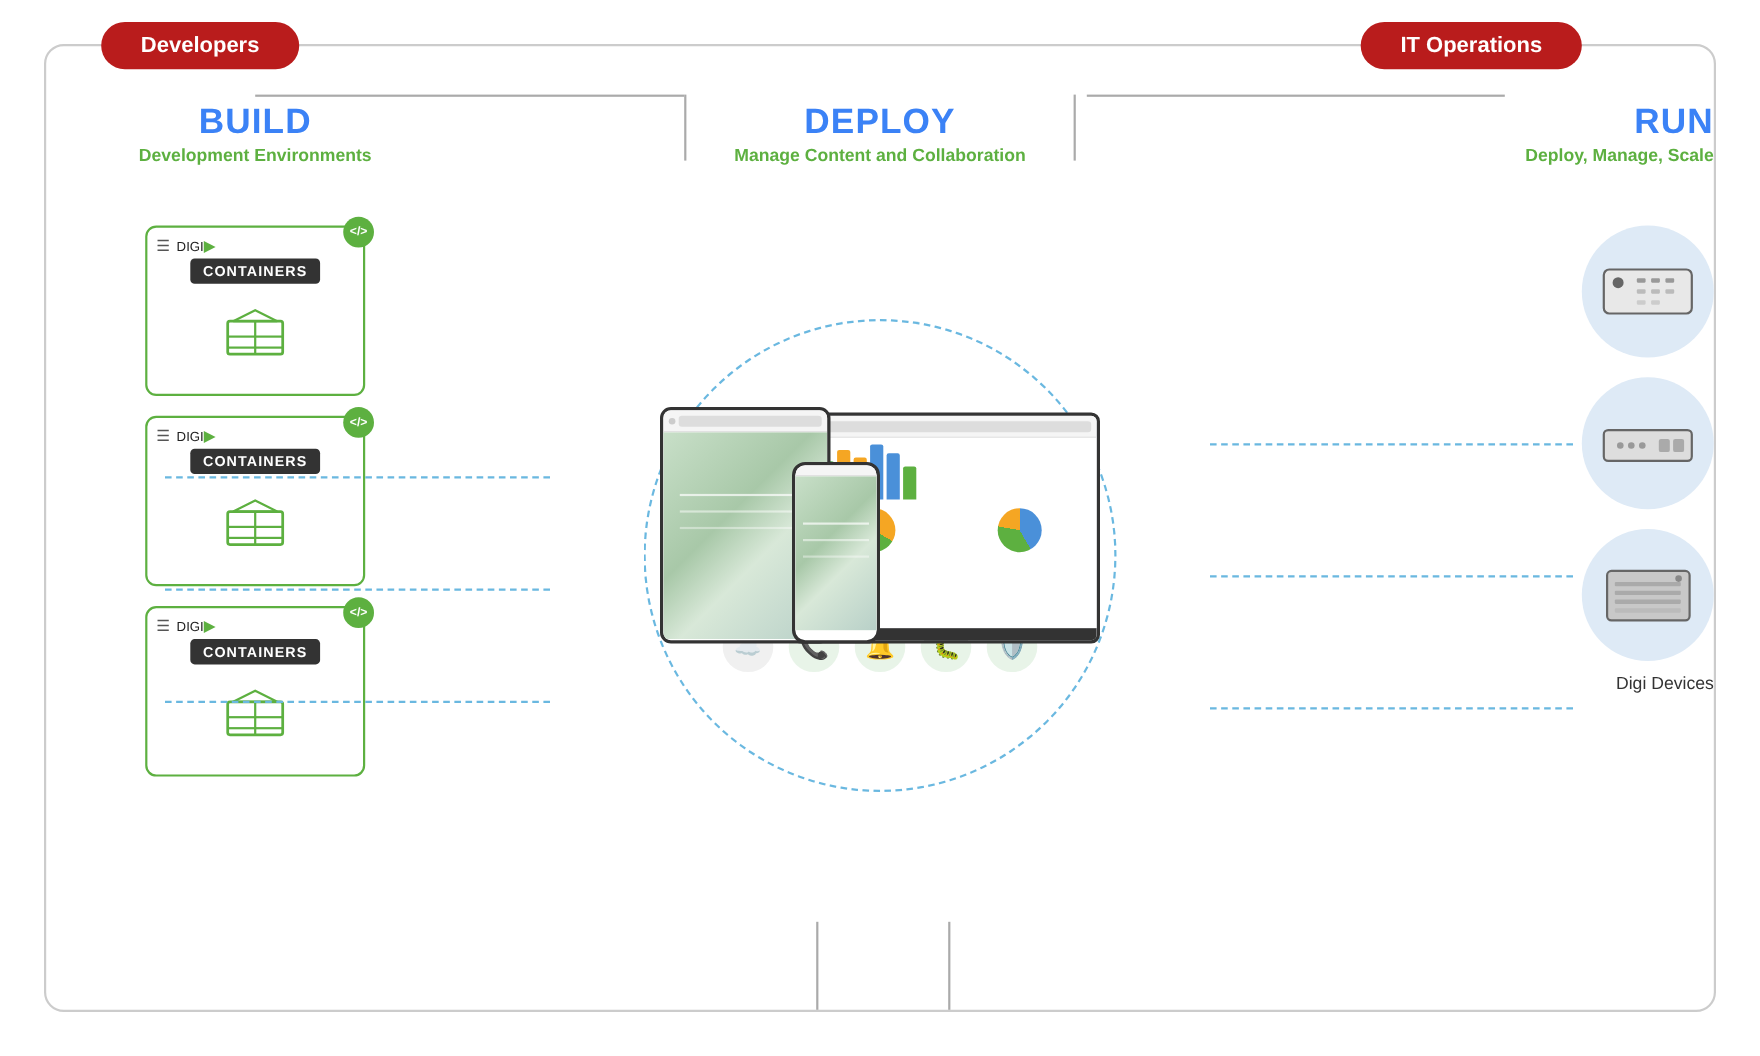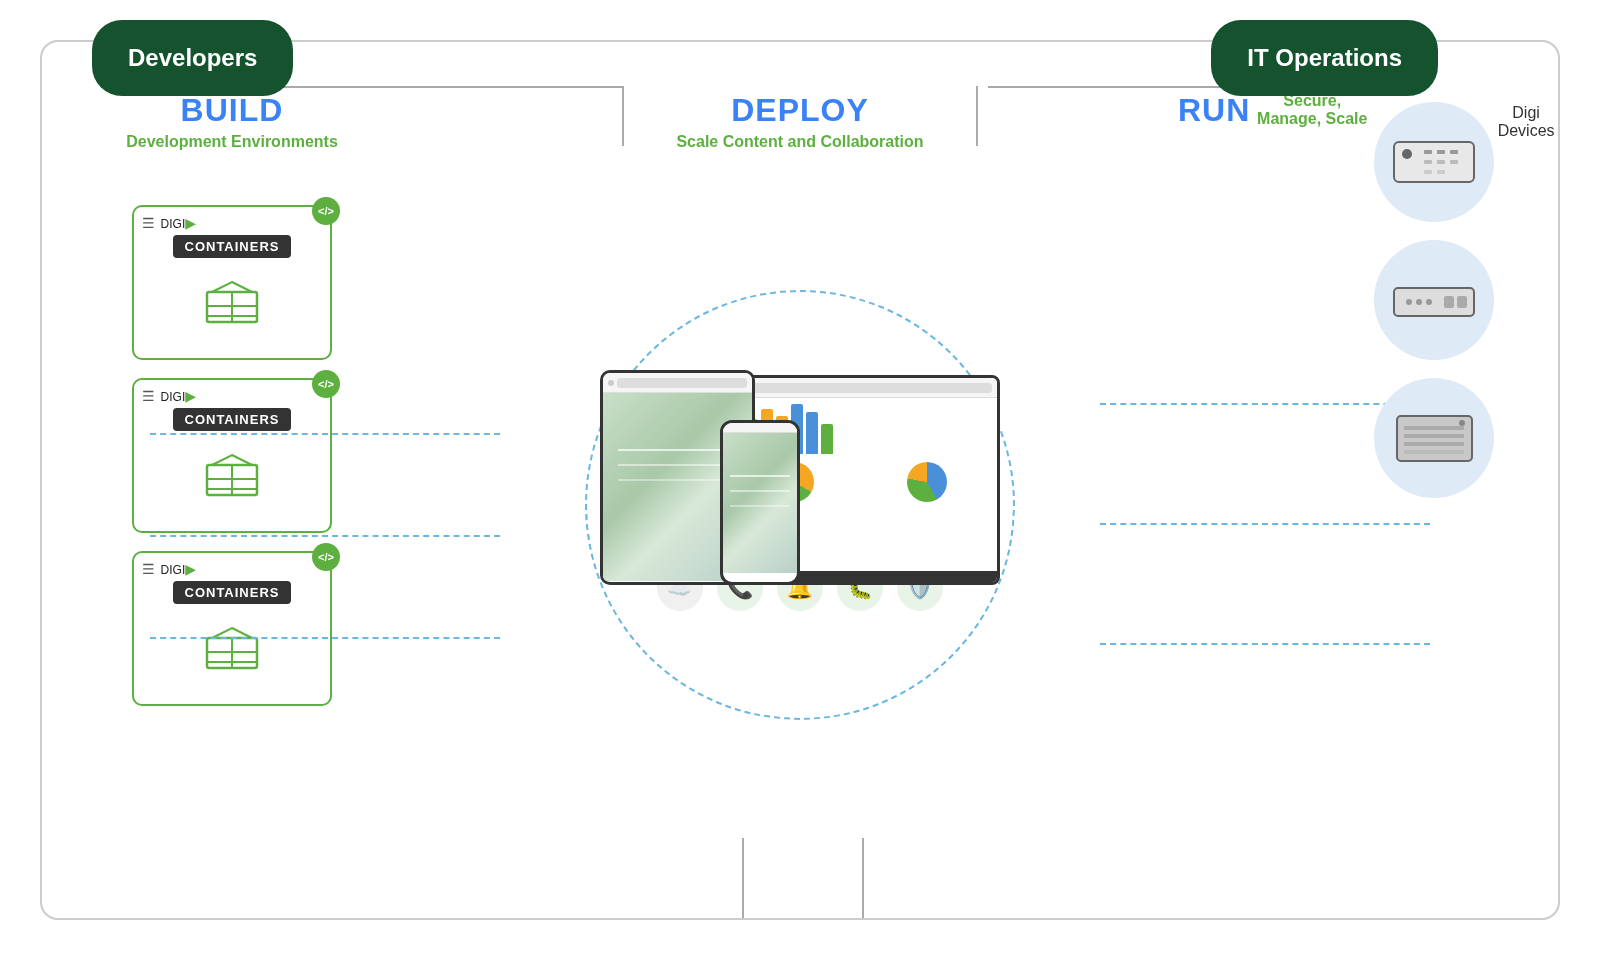--- a/index.html
+++ b/index.html
@@ -19,25 +19,25 @@
       border: 2px solid #ccc;
       border-radius: 18px;
       position: relative;
       background: #fff;
     }
 
     
     .badge {
       position: absolute;
       top: -22px;
-      background: #14532d;
+      background: #b91c1c;
       color: #fff;
       font-weight: bold;
-      font-size: 24px;
-      padding: 24px 36px;
+      font-size: 20px;
+      padding: 10px 36px;
       border-radius: 30px;
     }
     .badge-developers { left: 50px; }
     .badge-it { right: 120px; }
 
     
     .col-build {
       position: absolute;
       left: 0; top: 0; bottom: 0;
       width: 380px;
@@ -52,22 +52,22 @@
       display: flex;
       flex-direction: column;
       align-items: center;
       padding-top: 50px;
     }
     .col-run {
       position: absolute;
       right: 0; top: 0; bottom: 0;
       width: 380px;
       display: flex;
-      flex-direction: row;
-      align-items: flex-start;
+      flex-direction: column;
+      align-items: flex-end;
       padding-top: 50px;
     }
 
     
     .section-title {
       font-size: 32px;
       font-weight: 900;
       color: #3b82f6;
       letter-spacing: 1px;
       margin-bottom: 4px;
@@ -453,21 +453,21 @@
             <line x1="30" y1="12" x2="30" y2="42" stroke="#5db040" stroke-width="2"></line>
             <polygon points="30,2 50,12 10,12" fill="none" stroke="#5db040" stroke-width="2"></polygon>
           </svg>
         </div>
       </div>
     </div>
   </div>
 
   <div class="col-deploy">
     <div class="section-title">DEPLOY</div>
-    <div class="section-subtitle">Scale Content and Collaboration</div>
+    <div class="section-subtitle">Manage Content and Collaboration</div>
 
     <div class="deploy-circle-area">
 
       <div class="dashed-circle"></div>
 
       <div style="position:absolute;top:38%;left:-400px;width:350px;height:2px;border-top:2px dashed #6ab8e0;"></div>
       <div style="position:absolute;top:55%;left:-400px;width:350px;height:2px;border-top:2px dashed #6ab8e0;"></div>
       <div style="position:absolute;top:72%;left:-400px;width:350px;height:2px;border-top:2px dashed #6ab8e0;"></div>
 
       <div style="position:absolute;top:33%;right:-380px;width:330px;height:2px;border-top:2px dashed #6ab8e0;"></div>
@@ -533,21 +533,21 @@
         <div class="drm-icon-circle" style="background:#e8f4e8;color:#4a90d9;font-size:22px;">🛡️</div>
       </div>
     </div>
   </div>
 
   <div class="col-run">
     <div class="badge badge-it">
       <span>IT Operations</span>
     </div>
     <div class="section-title">RUN</div>
-    <div class="section-subtitle">Secure, Manage, Scale</div>
+    <div class="section-subtitle">Deploy, Manage, Scale</div>
 
     <div class="device-circles">
 
       <div class="device-circle-wrap">
         <svg width="90" height="60" viewBox="0 0 90 60">
           <rect x="5" y="10" width="80" height="40" rx="5" fill="#e8e8e8" stroke="#666" stroke-width="2"></rect>
           <circle cx="18" cy="22" r="5" fill="#666"></circle>
           <rect x="35" y="18" width="8" height="4" rx="1" fill="#999"></rect>
           <rect x="48" y="18" width="8" height="4" rx="1" fill="#999"></rect>
           <rect x="61" y="18" width="8" height="4" rx="1" fill="#999"></rect>

